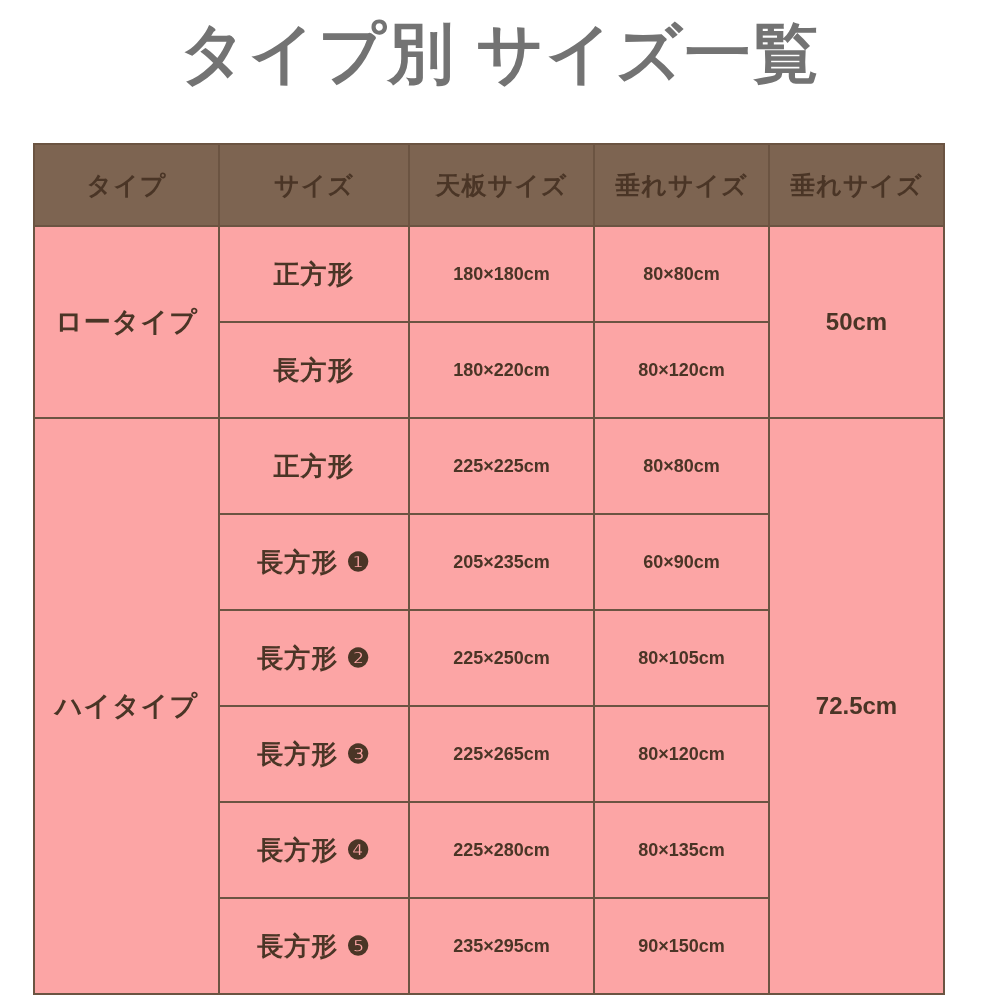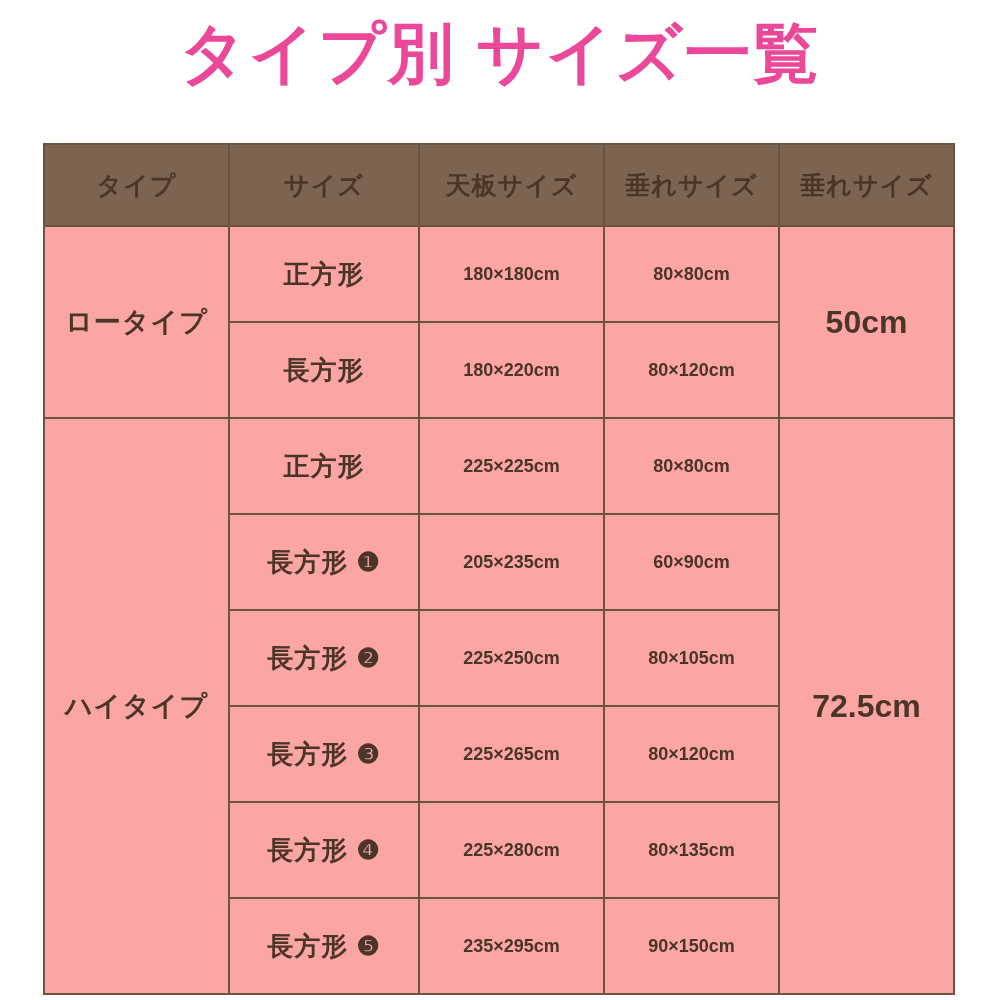--- a/index.html
+++ b/index.html
@@ -19,28 +19,28 @@
     overflow: hidden;
   }
   .title {
     position: absolute;
     left: 0;
     top: 16px;
     width: 1000px;
     text-align: center;
     font-size: 66px;
     font-weight: bold;
-    color: #ec4899;
+    color: #737373;
     letter-spacing: 2px;
     line-height: 1.15;
     white-space: nowrap;
   }
   .table-wrap {
     position: absolute;
-    left: 43px;
+    left: 33px;
     top: 143px;
     width: 910px;
   }
   table.size-table {
     border-collapse: collapse;
     width: 910px;
     table-layout: fixed;
     color: #4a3526;
   }
   table.size-table th, table.size-table td {
@@ -69,21 +69,21 @@
   }
   td.shape-cell {
     font-size: 26px;
     letter-spacing: 1px;
   }
   td.dim-cell {
     font-size: 18px;
     letter-spacing: 0px;
   }
   td.drop-cell {
-    font-size: 32px;
+    font-size: 24px;
   }
   col.c1 { width: 185px; }
   col.c2 { width: 190px; }
   col.c3 { width: 185px; }
   col.c4 { width: 175px; }
   col.c5 { width: 175px; }
 </style>
 </head>
 <body>
 

